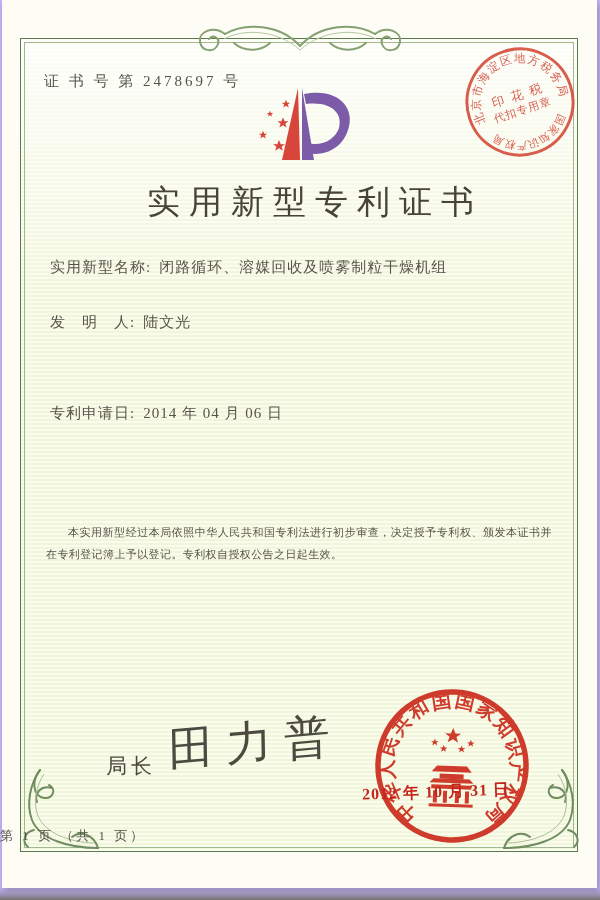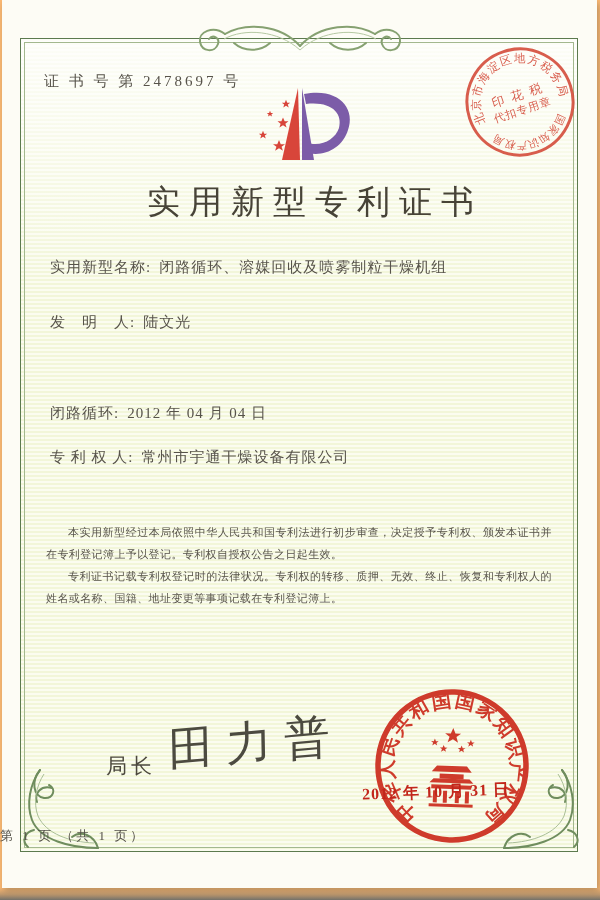--- a/index.html
+++ b/index.html
@@ -1,17 +1,17 @@
 <!DOCTYPE html>
 <html><head>
 <meta charset="utf-8">
 <style>
   html,body{margin:0;padding:0;}
   body{font-family:"Liberation Serif","DejaVu Serif",serif;}
-  .stage{position:relative;width:600px;height:900px;background:#fdba74;overflow:hidden;}
+  .stage{position:relative;width:600px;height:900px;background:#c4b5fd;overflow:hidden;}
   .paper{position:absolute;left:2px;top:0;width:595px;height:888px;background:#fdfcf5;box-shadow:2px 3px 7px rgba(60,58,50,.35);}
   .photo-edge{position:absolute;left:0;right:0;bottom:0;height:12px;background:linear-gradient(180deg,rgba(110,108,100,0),rgba(110,108,100,.45) 55%,#73716a);}
   .frame{position:absolute;left:18px;top:38px;width:556px;height:812px;border:1.5px solid #5c7a4e;
          background:
            linear-gradient(180deg,rgba(255,255,255,.8),rgba(255,255,255,0) 30%),
            repeating-linear-gradient(180deg,#f2f6d9 0px,#f2f6d9 2px,#fbfcf0 2px,#fbfcf0 4px);}
   .frame-inner{position:absolute;inset:3px;border:1px solid #a3b88e;}
   .abs{position:absolute;}
   .cert-no{left:44px;top:72px;font-size:15px;letter-spacing:3px;color:#57534a;}
   .title{left:15px;top:180px;width:600px;text-align:center;font-size:33px;font-weight:400;letter-spacing:9px;color:#474337;}
@@ -115,29 +115,25 @@
 
   <div class="abs title">实用新型专利证书</div>
 
   <div class="abs row" style="top:313px">
     <span class="lbl">发　明　人:</span><span>陆文光</span>
   </div>
   <div class="abs row" style="top:258px">
     <span class="lbl">实用新型名称:</span><span>闭路循环、溶媒回收及喷雾制粒干燥机组</span>
   </div>
   <div class="abs row" style="top:404px">
-    <span class="lbl">闭路循环:</span><span>2012 年 04 月 04 日</span>
-  </div>
-  <div class="abs row" style="top:448px">
-    <span class="lbl">专 利 权 人:</span><span>常州市宇通干燥设备有限公司</span>
+    <span class="lbl">专利申请日:</span><span>2014 年 04 月 06 日</span>
   </div>
 
   <div class="abs paras">
     <p>本实用新型经过本局依照中华人民共和国专利法进行初步审查，决定授予专利权、颁发本证书并在专利登记簿上予以登记。专利权自授权公告之日起生效。</p>
-    <p>专利证书记载专利权登记时的法律状况。专利权的转移、质押、无效、终止、恢复和专利权人的姓名或名称、国籍、地址变更等事项记载在专利登记簿上。</p>
   </div>
 
   <div class="abs signer-label">局长</div>
   <div class="abs signature">田力普</div>
 
   <svg class="abs office-seal" width="160" height="160" viewBox="0 0 160 160">
     <circle cx="80" cy="80" r="74" fill="none" stroke="#cd3122" stroke-width="5.5"></circle>
     <defs>
       <path id="sealRing" d="M50.5,131.1 A 59,59 0 1 1 109.5,131.1"></path>
     </defs>

